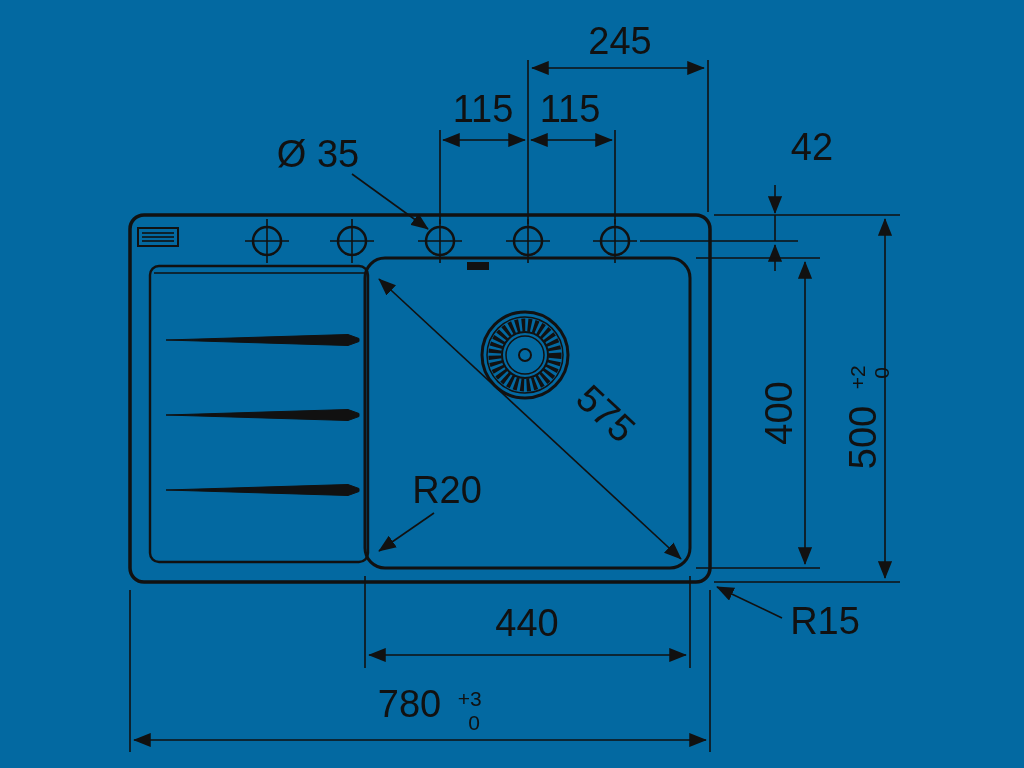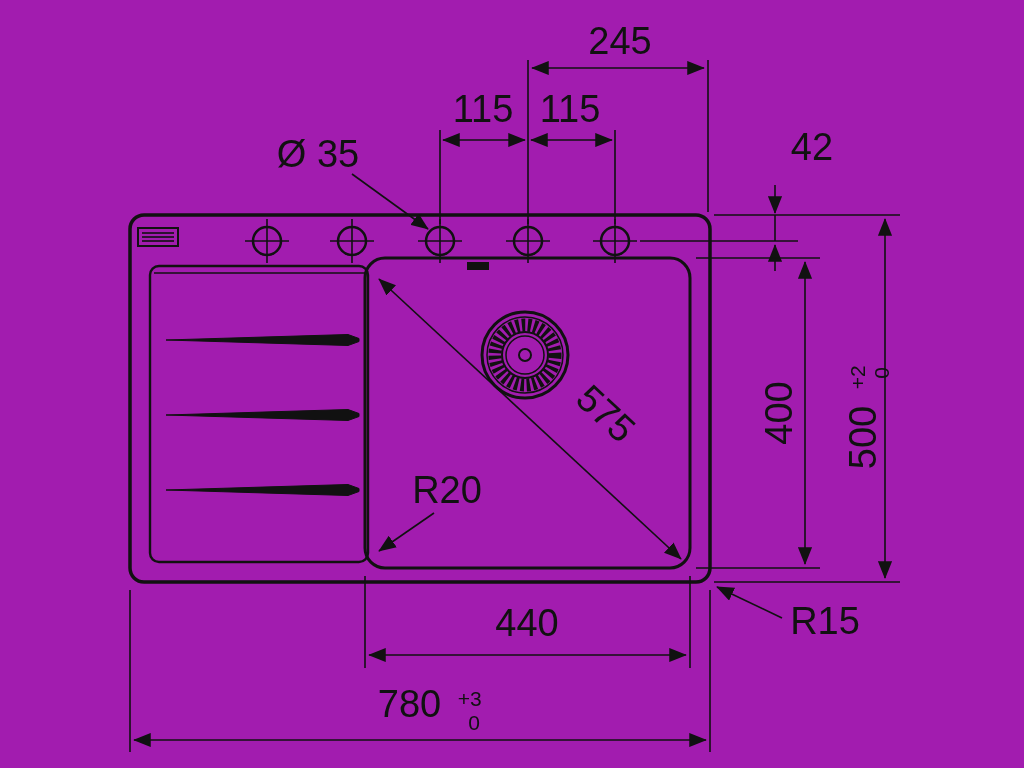--- a/index.html
+++ b/index.html
@@ -8,21 +8,21 @@
     background: #ffffff;
     width: 1024px;
     height: 768px;
     overflow: hidden;
     font-family: "Liberation Sans", sans-serif;
   }
   .canvas {
     position: relative;
     width: 1024px;
     height: 768px;
-    background: #a21caf;
+    background: #0369a1;
   }
   svg { display: block; }
   .outline   { fill: none; stroke: #111; }
   .thin      { fill: none; stroke: #111; stroke-width: 1.6; }
   .dimline   { fill: none; stroke: #111; stroke-width: 1.6; }
   .groove    { fill: #111; stroke: #111; stroke-width: 1; }
   .dimtext   { fill: #111; font-family: "Liberation Sans", sans-serif; font-size: 38px; }
   .toltext   { font-size: 21px; }
   .arrowhead { fill: #111; }
 </style>

